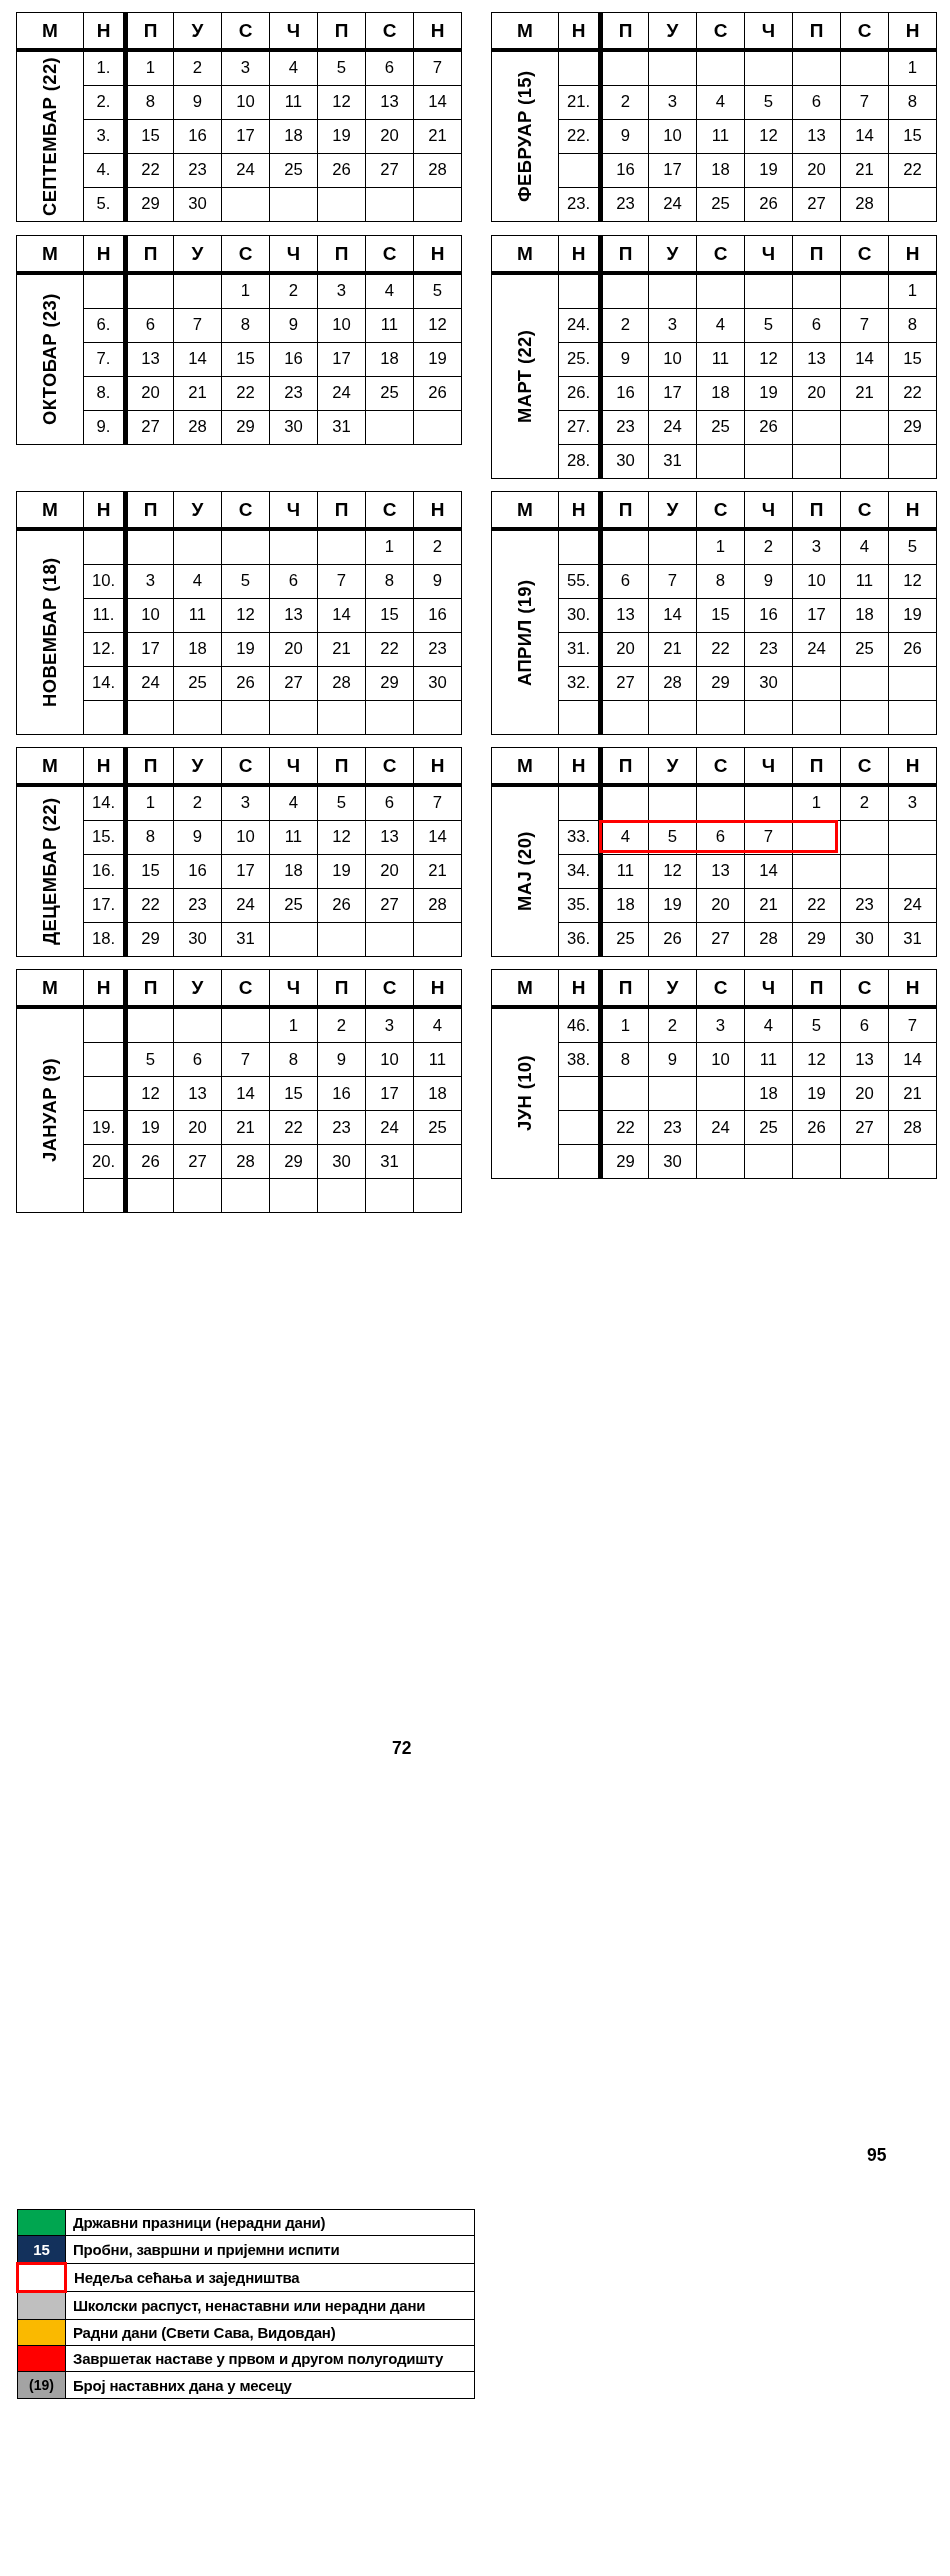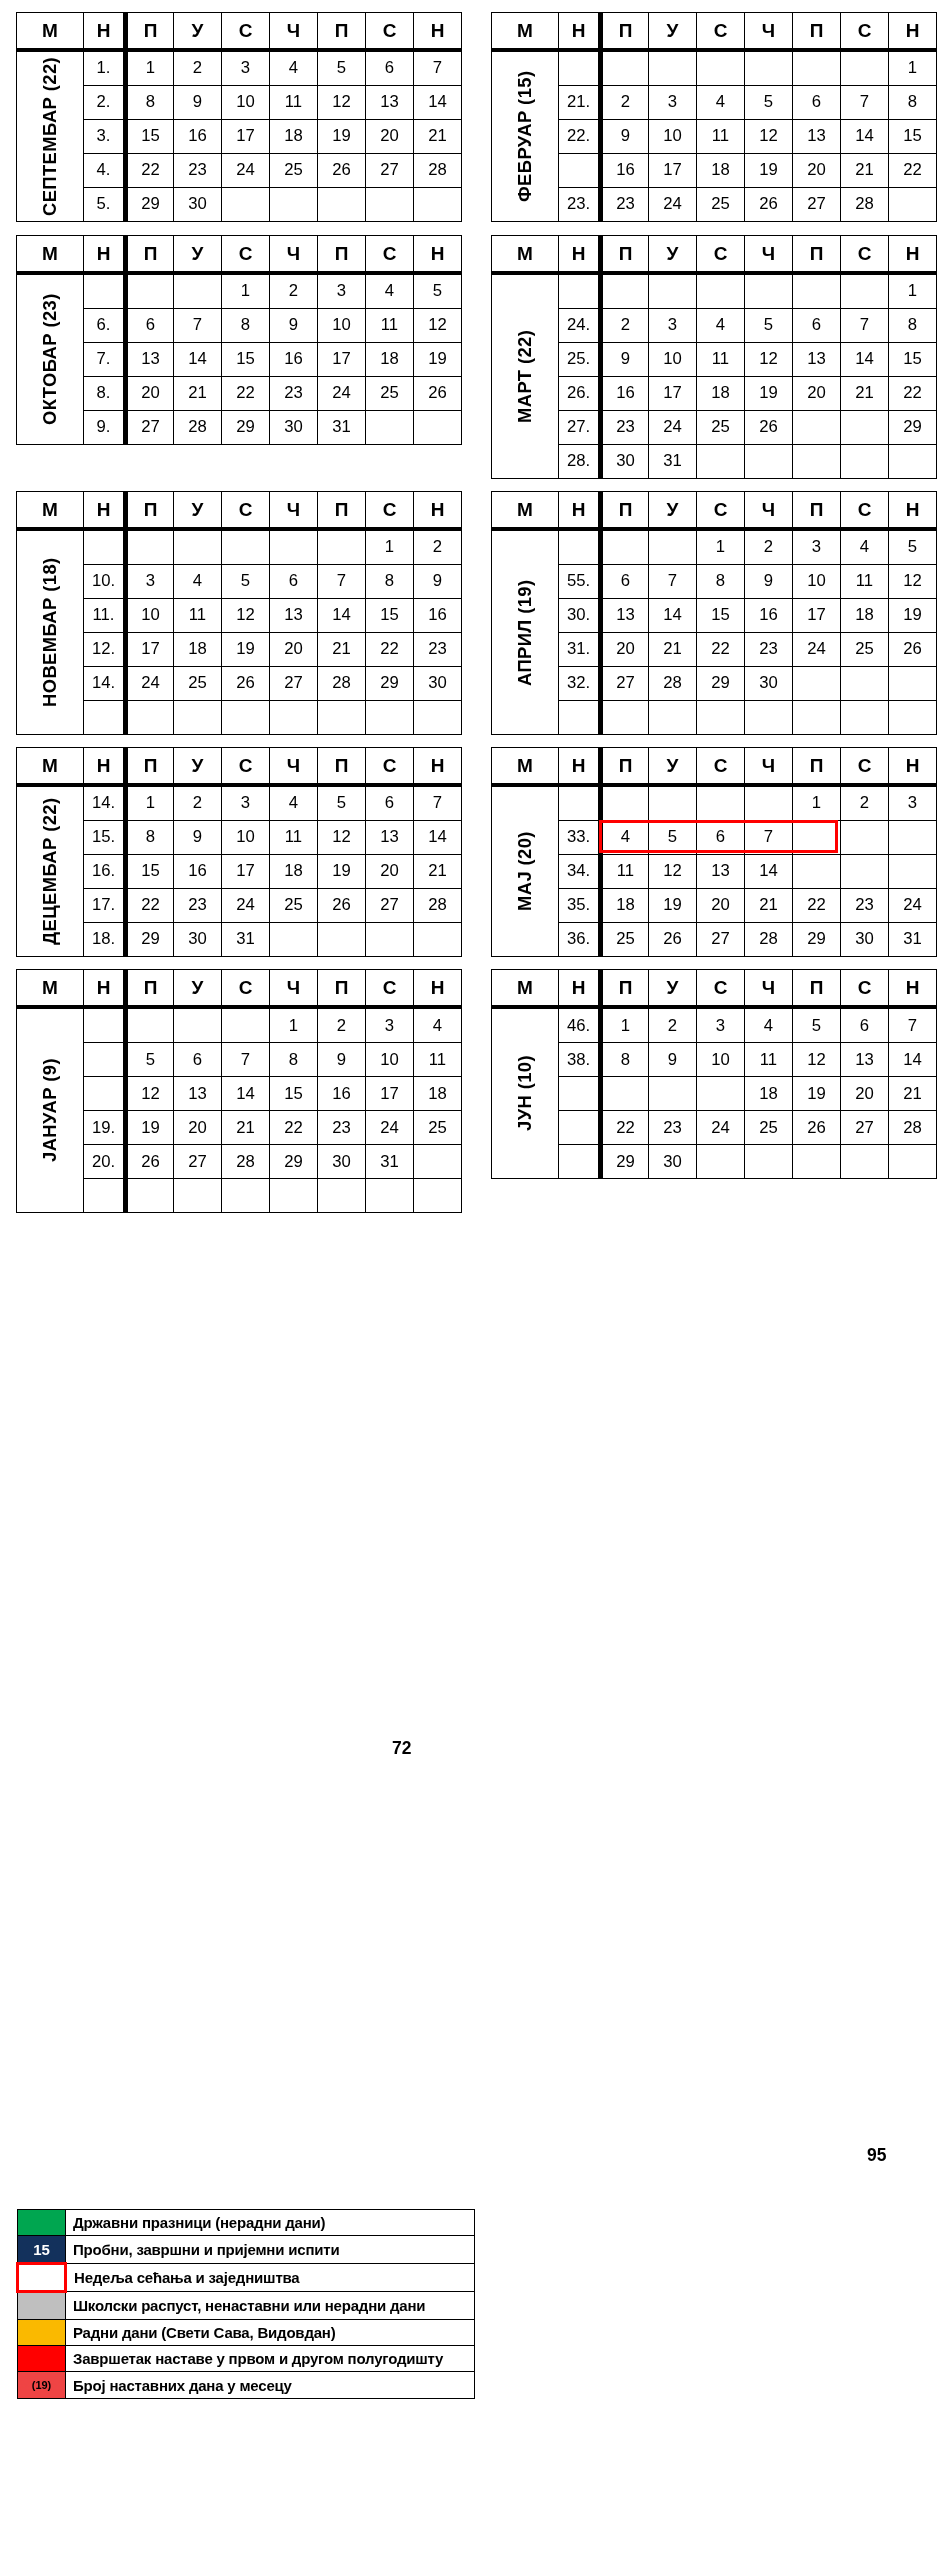--- a/index.html
+++ b/index.html
@@ -159,21 +159,21 @@
     white-space: nowrap;
   }
   #legend td.sw-green   { background: #00a650; }
   #legend td.sw-navy    { background: #13315c; color: #ffffff; }
   #legend td.sw-cyan    { background: #00adef; }
   #legend td.sw-white   { background: #ffffff; }
   #legend td.sw-gray    { background: #bfbfbf; }
   #legend td.sw-outline { background: #ffffff; border: 3.5px solid #ff0000; }
   #legend td.sw-amber   { background: #fab900; }
   #legend td.sw-red     { background: #ff0000; }
-  #legend td.sw-count   { background: #ef4444; font-size: 11px; }
+  #legend td.sw-count   { background: #a3a3a3; font-size: 14px; }
 </style>
 </head>
 <body>
 
 <div id="calendar-grid">
     <div class="cal-row">
       <div class="cal-slot">
         <table class="month">
           <colgroup>
             <col class="c-m">

